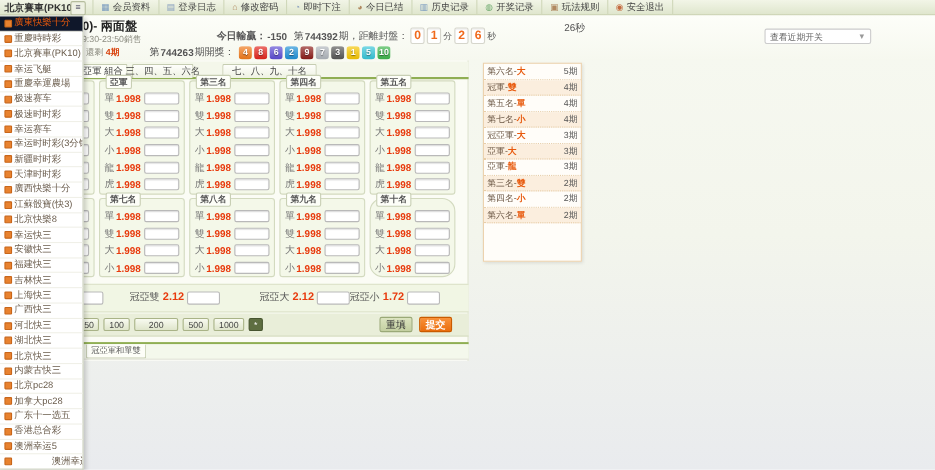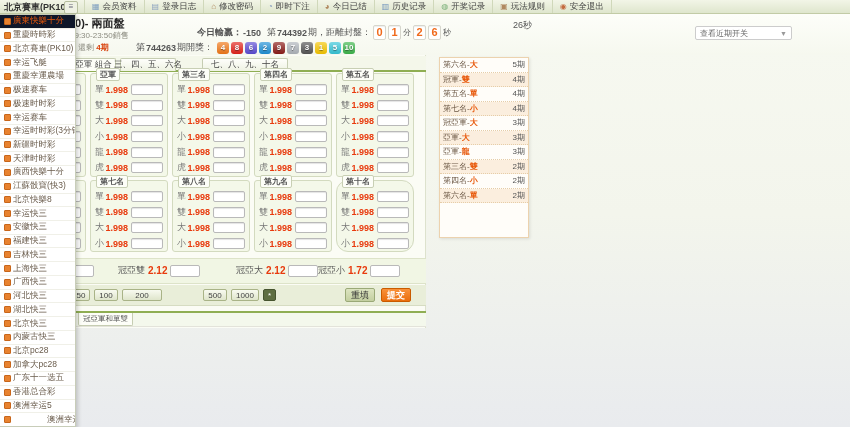--- a/index.html
+++ b/index.html
@@ -524,21 +524,21 @@
         <input class="sum-input" type="text" style="">
       </div>
     </div>
   <div class="chips-band">
     <div class="chips" id="chips">
         <div class="chip" style="width: 18px;">10</div>
         <div class="chip" style="width: 18px;">20</div>
         <div class="chip" style="width: 18px;">50</div>
         <div class="chip" style="width: 24px;">100</div>
         <div class="chip" style="width: 40px;">200</div>
-        <div class="chip" style="width: 24px; margin-left: 37px;">500</div>
+        <div class="chip" style="width: 24px;">500</div>
         <div class="chip" style="width: 28px;">1000</div>
         <div class="chip chip-dark" style="width: 13px;">*</div>
       </div>
     <div class="reset-btn">重填</div>
     <div class="submit-btn">提交</div>
   </div>
   <div class="green-line"></div>
   <div class="bottom-band">
     <div class="bottom-tab">冠亞軍和單雙</div>
   </div>

